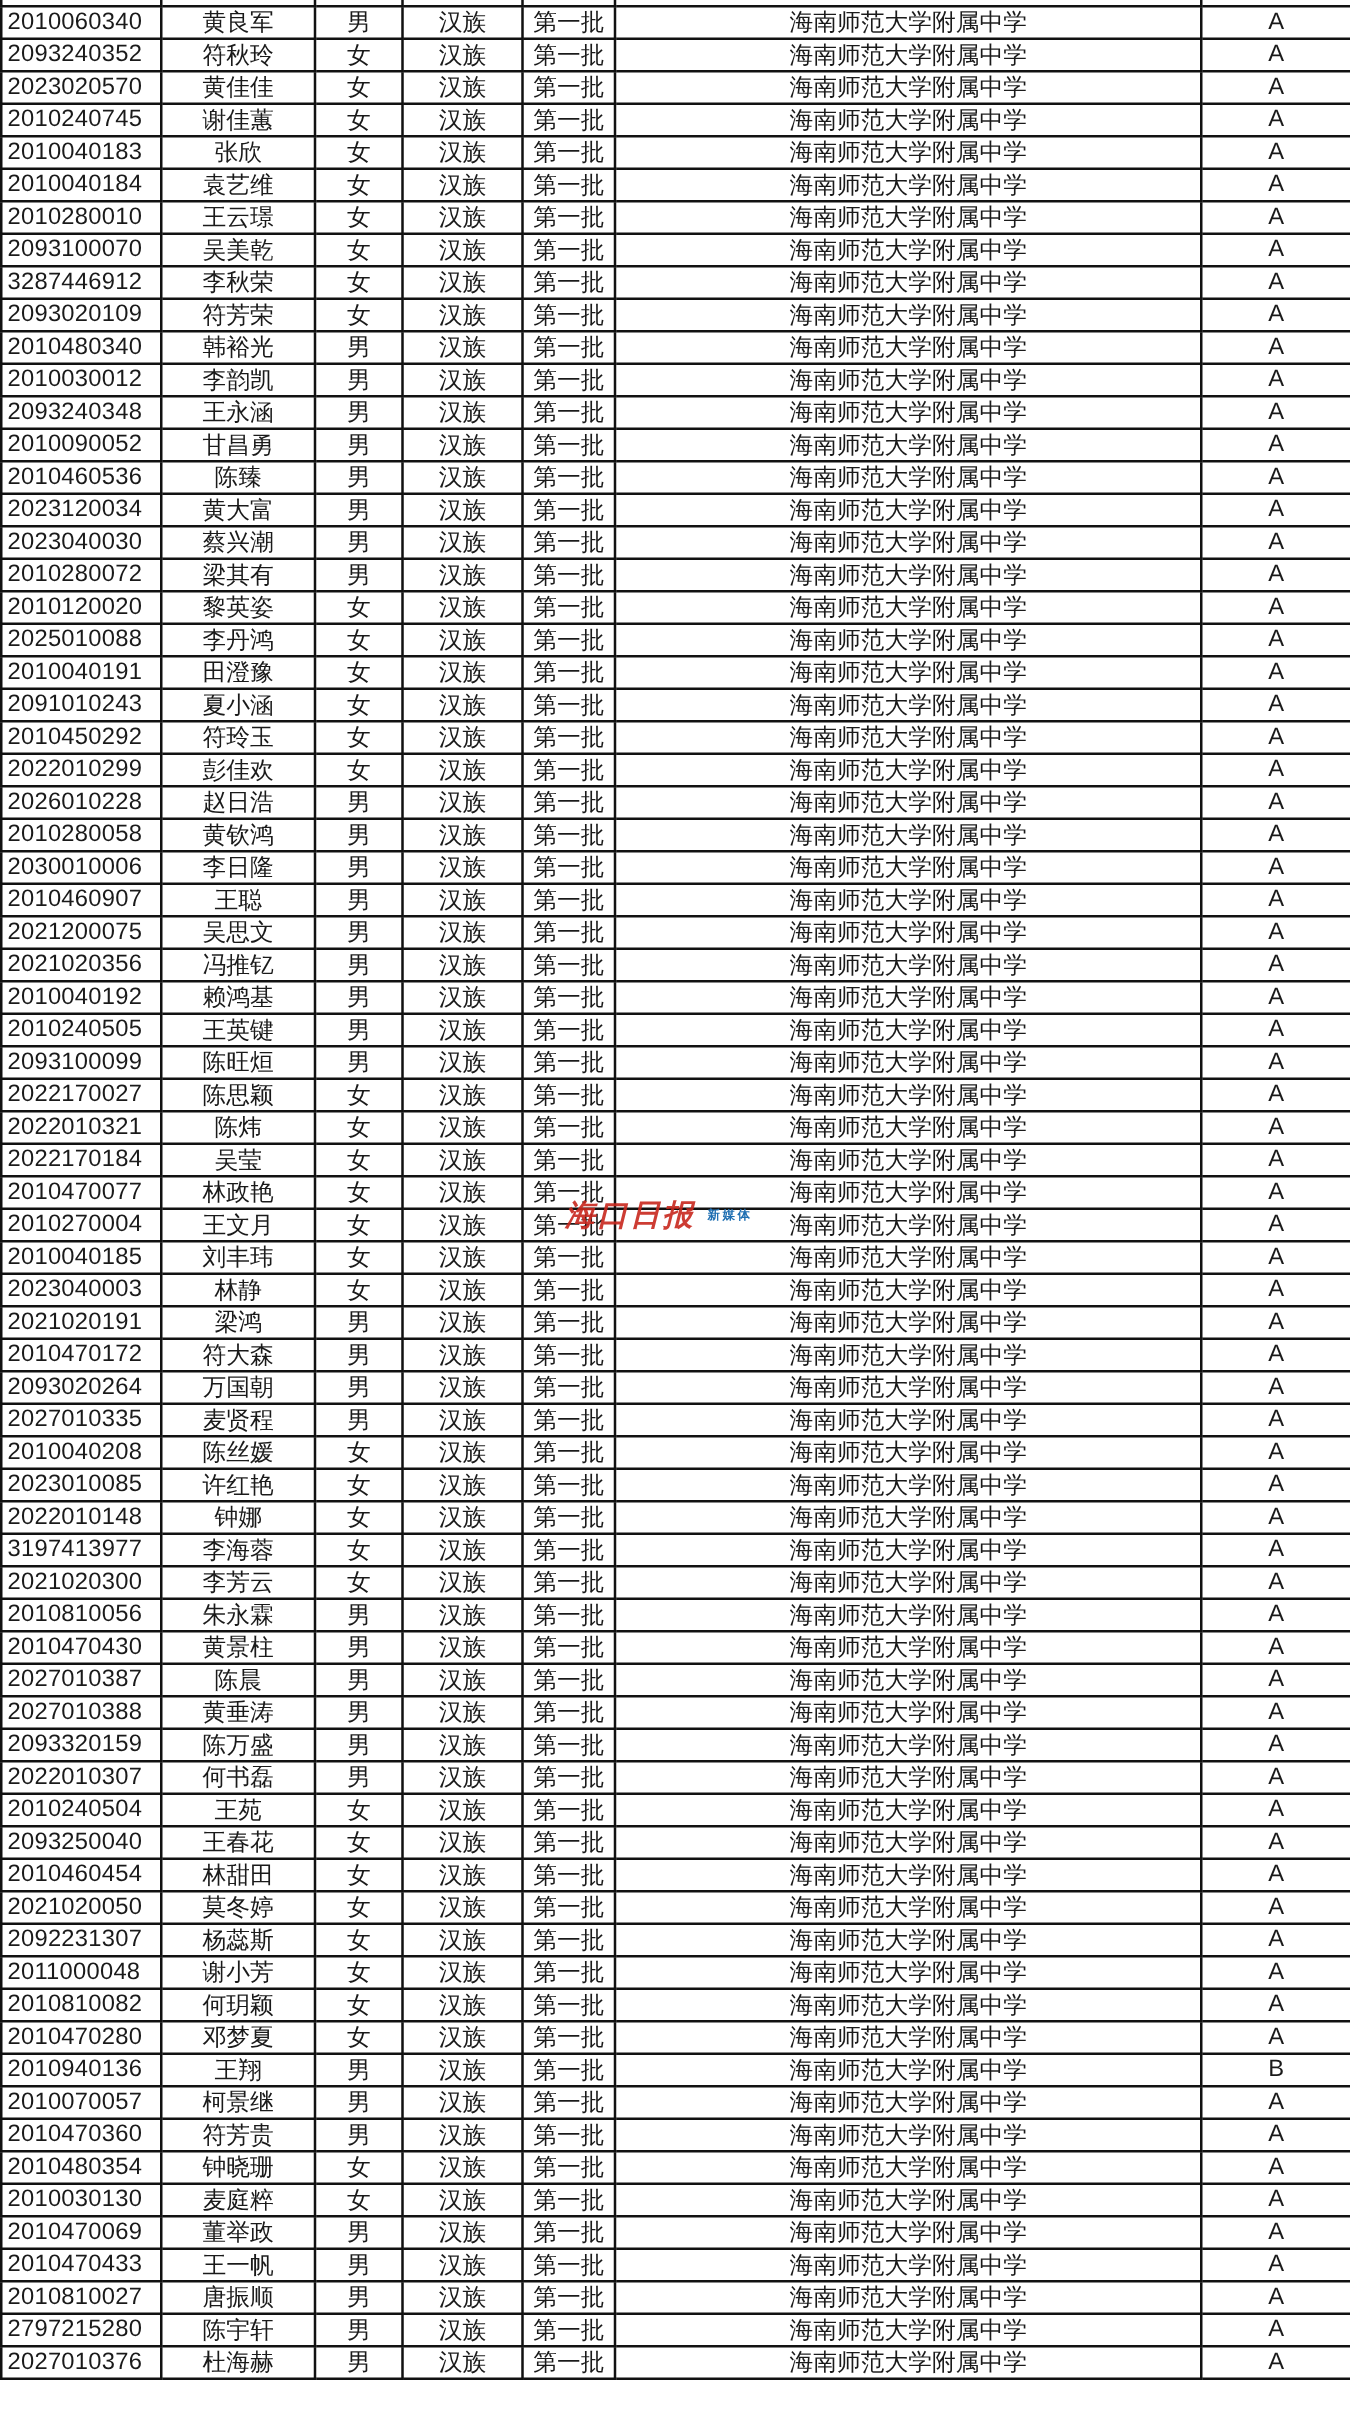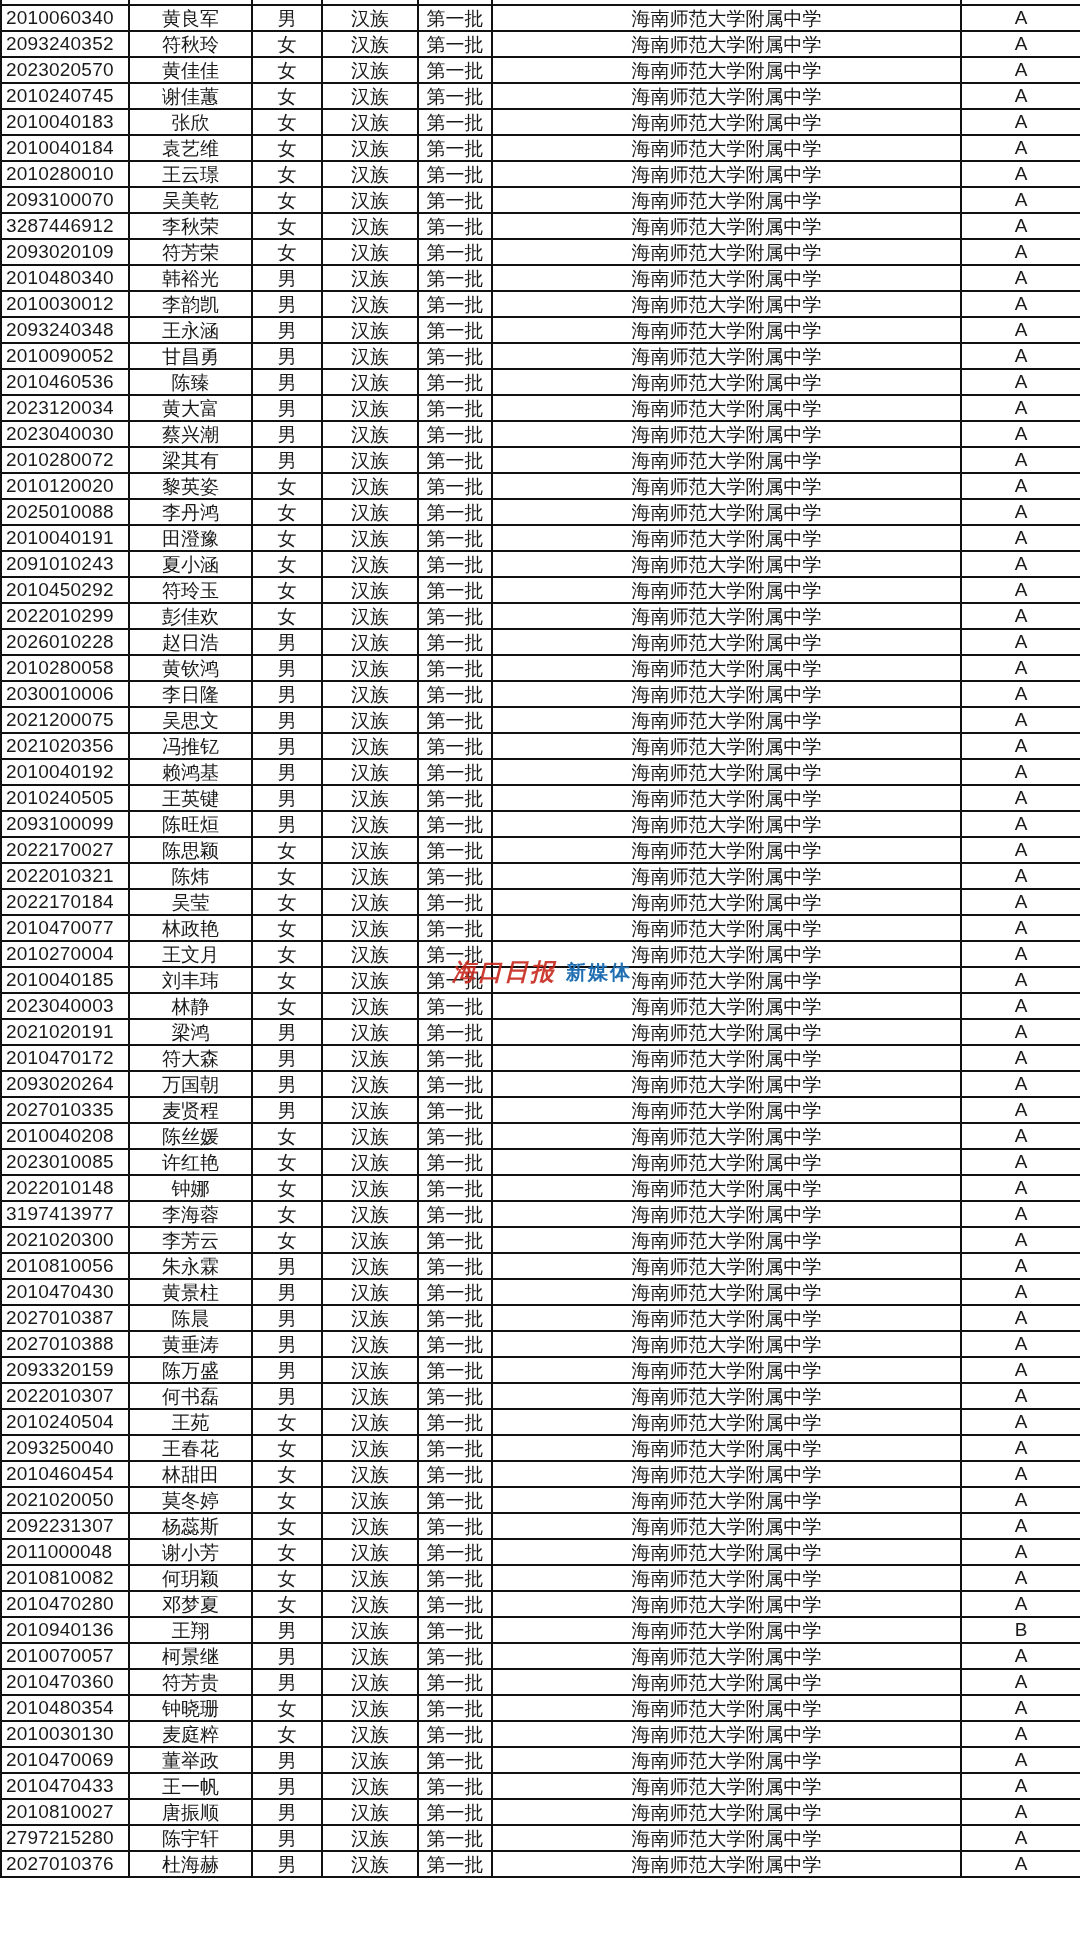--- a/index.html
+++ b/index.html
@@ -7,21 +7,21 @@
          font-family:"DejaVu Sans", "Liberation Sans", sans-serif; color:#1a1a1a; }
   #tbl { position:absolute; left:0; top:-22px; border-collapse:collapse; table-layout:fixed; width:1080px; }
   #tbl td { height:24px; padding:0; border:2px solid #111; font-size:19px; line-height:22px;
             text-align:center; white-space:nowrap; overflow:hidden; }
   #tbl td.c-id { text-align:left; padding-left:4px; font-family:"Liberation Sans", sans-serif; font-size:19px; letter-spacing:0.2px; }
   #tbl td.c-grade { font-family:"Liberation Sans", sans-serif; }
   col.w-id { width:128px; } col.w-name { width:123px; } col.w-sex { width:70px; }
   col.w-eth { width:96px; } col.w-batch { width:74px; } col.w-school { width:469px; } col.w-grade { width:120px; }
   .watermark { position:absolute; left:452px; top:956px; display:flex; align-items:center; gap:10px; pointer-events:none; }
   .wm-red { color:#c8281e; font-family:"DejaVu Serif", serif; font-style:italic; font-size:24px; font-weight:bold; letter-spacing:2px; opacity:0.9; }
-  .wm-blue { color:#1f6fb2; font-family:"DejaVu Sans", sans-serif; font-weight:bold; font-size:20px; letter-spacing:2px; }
+  .wm-blue { color:#1f6fb2; font-family:"DejaVu Sans", sans-serif; font-weight:bold; font-size:10px; letter-spacing:2px; }
 </style>
 </head>
 <body>
 
 <table id="tbl">
   <colgroup>
     <col class="w-id">
       <col class="w-name">
       <col class="w-sex">
       <col class="w-eth">
@@ -276,20 +276,29 @@
       <tr>
         <td class="c-id">2030010006</td>
         <td class="c-name">李日隆</td>
         <td class="c-sex">男</td>
         <td class="c-eth">汉族</td>
         <td class="c-batch">第一批</td>
         <td class="c-school">海南师范大学附属中学</td>
         <td class="c-grade">A</td>
       </tr>
       <tr>
+        <td class="c-id">2010460907</td>
+        <td class="c-name">王聪</td>
+        <td class="c-sex">男</td>
+        <td class="c-eth">汉族</td>
+        <td class="c-batch">第一批</td>
+        <td class="c-school">海南师范大学附属中学</td>
+        <td class="c-grade">A</td>
+      </tr>
+      <tr>
         <td class="c-id">2021200075</td>
         <td class="c-name">吴思文</td>
         <td class="c-sex">男</td>
         <td class="c-eth">汉族</td>
         <td class="c-batch">第一批</td>
         <td class="c-school">海南师范大学附属中学</td>
         <td class="c-grade">A</td>
       </tr>
       <tr>
         <td class="c-id">2021020356</td>

